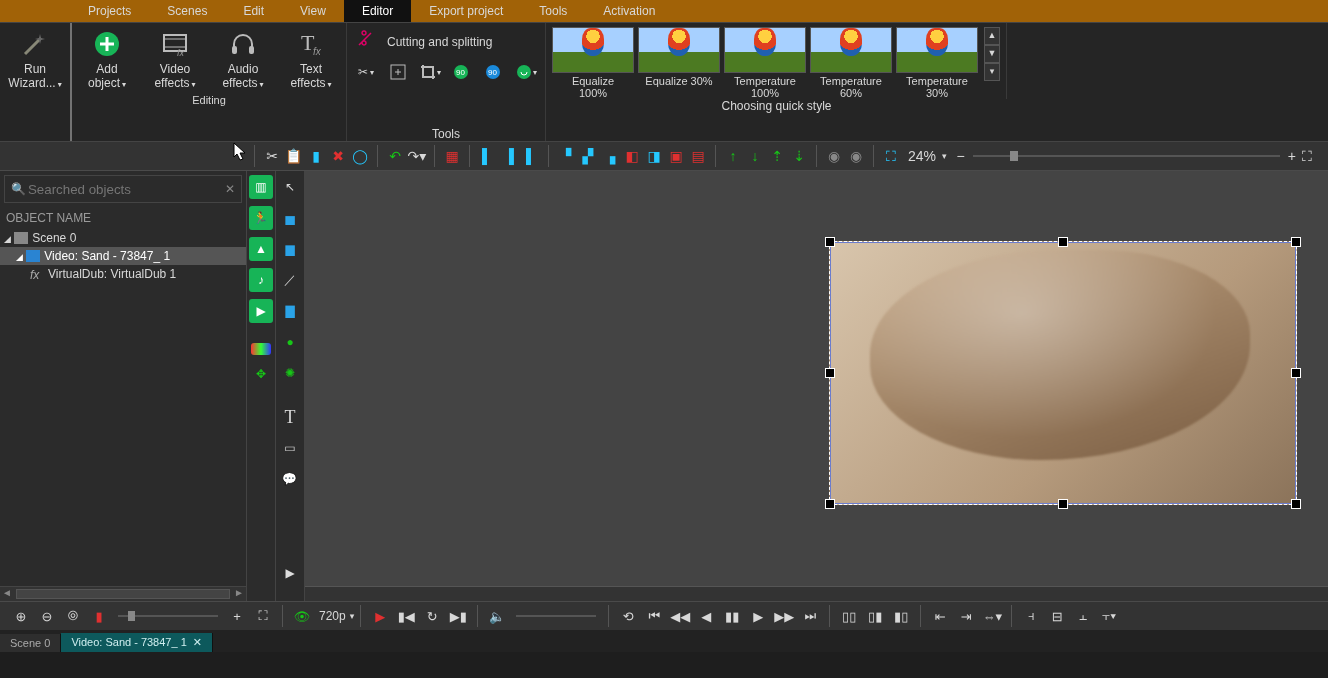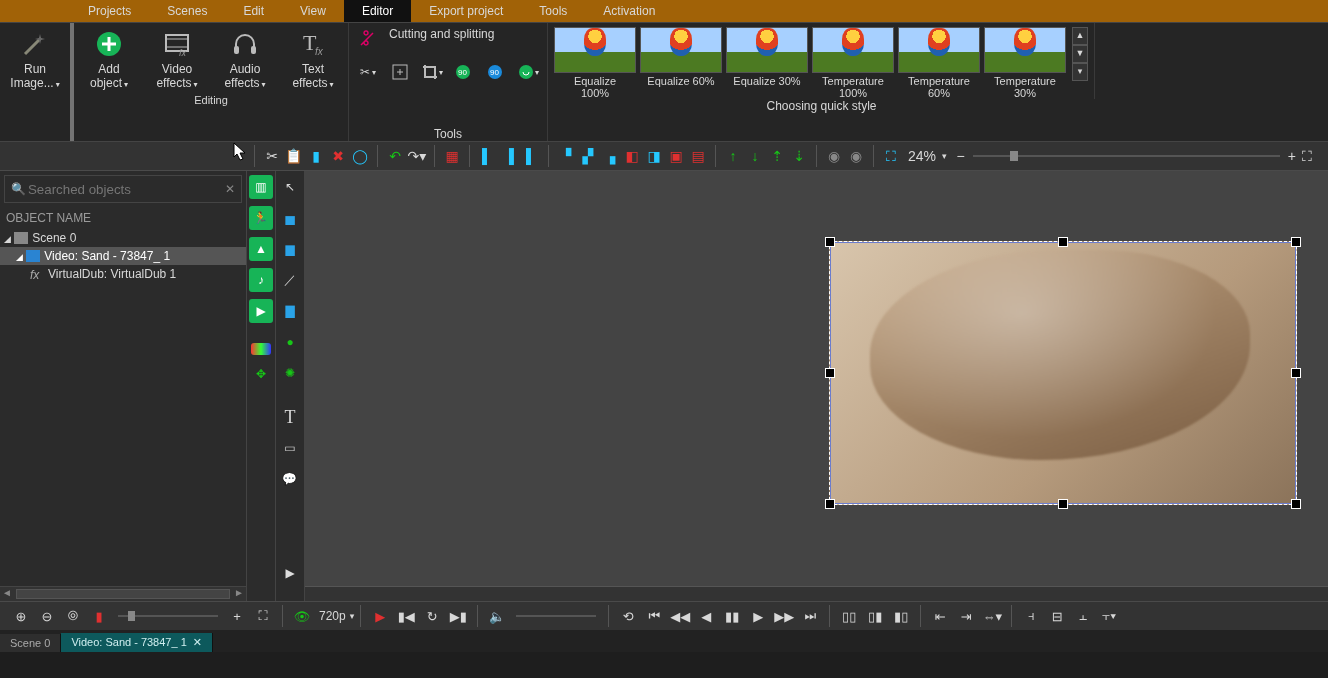--- a/index.html
+++ b/index.html
@@ -13,21 +13,21 @@
 #ribbon{display:flex;background:#252525;height:118px;border-top:1px solid #444;border-bottom:1px solid #444}
 .group{display:flex;flex-direction:column;align-items:center;border-right:1px solid #3a3a3a;padding:3px 8px 1px}
 .group .items{display:flex;gap:14px;align-items:flex-start}
 .group .label{font-size:11px;margin-top:2px}
 .rb-btn{display:flex;flex-direction:column;align-items:center;width:54px;text-align:center;cursor:pointer}
 .rb-btn .ic{width:28px;height:28px;display:flex;align-items:center;justify-content:center;margin:4px 0}
 .rb-btn .t1,.rb-btn .t2{font-size:12px;line-height:14px;white-space:nowrap}
 .drop::after{content:"▾";font-size:8px;margin-left:2px}
 
 .tool-col{display:flex;flex-direction:column;gap:12px;padding:4px 8px 0;border-right:1px solid #3a3a3a}
-.tool-row{display:flex;align-items:flex-start;gap:10px}
+.tool-row{display:flex;align-items:flex-end;gap:10px}
 .smallic{width:22px;height:22px;display:flex;align-items:center;justify-content:center;cursor:pointer}
 
 .styles{display:flex;align-items:flex-start;gap:4px;padding:4px 6px 0;border-right:1px solid #3a3a3a}
 .style-item{width:82px;text-align:center;cursor:pointer}
 .style-item .thumb{width:80px;height:44px;background:linear-gradient(#a7d0ff 55%, #4c7a22 55%);border:1px solid #555;margin-bottom:2px;position:relative;overflow:hidden}
 .balloon{position:absolute;width:22px;height:28px;left:29px;top:0;background:radial-gradient(circle at 50% 30%,#ffd040 0 30%,#e04020 30% 60%,#2060b0 60% 100%);border-radius:40% 40% 45% 45%}
 .style-item .t{font-size:11px;line-height:12px}
 
 .stylearrows{display:flex;flex-direction:column;margin-left:2px}
 .stylearrows div{width:14px;height:16px;border:1px solid #555;font-size:9px;text-align:center;line-height:14px;background:#333;cursor:pointer}
@@ -97,31 +97,31 @@
     <span>Edit</span>
     <span>View</span>
     <span class="active">Editor</span>
     <span>Export project</span>
     <span>Tools</span>
     <span>Activation</span>
   </div>
 
 <div id="ribbon">
 
-  <div class="group" style="border-right:4px solid #737373">
+  <div class="group" style="border-right:2px solid #737373">
     <div class="items">
       <div class="rb-btn">
         <div class="ic">
             <svg width="26" height="26">
               <path d="M3 23 L19 7" stroke="#887" stroke-width="3"></path>
               <path d="M18 3l1 4 4 1-4 1-1 4-1-4-4-1 4-1z" fill="#666"></path>
             </svg>
           </div>
         <span class="t1">Run</span>
-        <span class="t2 drop">Image...</span>
+        <span class="t2 drop">Wizard...</span>
       </div>
     </div>
     <div class="label">&nbsp;</div>
   </div>
 
   <div class="group">
     <div class="items">
       <div class="rb-btn">
         <div class="ic">
             <svg width="28" height="28">
@@ -215,27 +215,20 @@
 
   <div style="display:flex;flex-direction:column">
     <div class="styles">
       <div id="styles-holder" style="display:flex;gap:4px">
           <div class="style-item">
             <div class="thumb">
               <div class="balloon"></div>
             </div>
             <div class="t">Equalize</div>
             <div class="t">100%</div>
-          </div>
-          <div class="style-item">
-            <div class="thumb">
-              <div class="balloon"></div>
-            </div>
-            <div class="t">Equalize 60%</div>
-            <div class="t"></div>
           </div>
           <div class="style-item">
             <div class="thumb">
               <div class="balloon"></div>
             </div>
             <div class="t">Equalize 30%</div>
             <div class="t"></div>
           </div>
           <div class="style-item">
             <div class="thumb">

